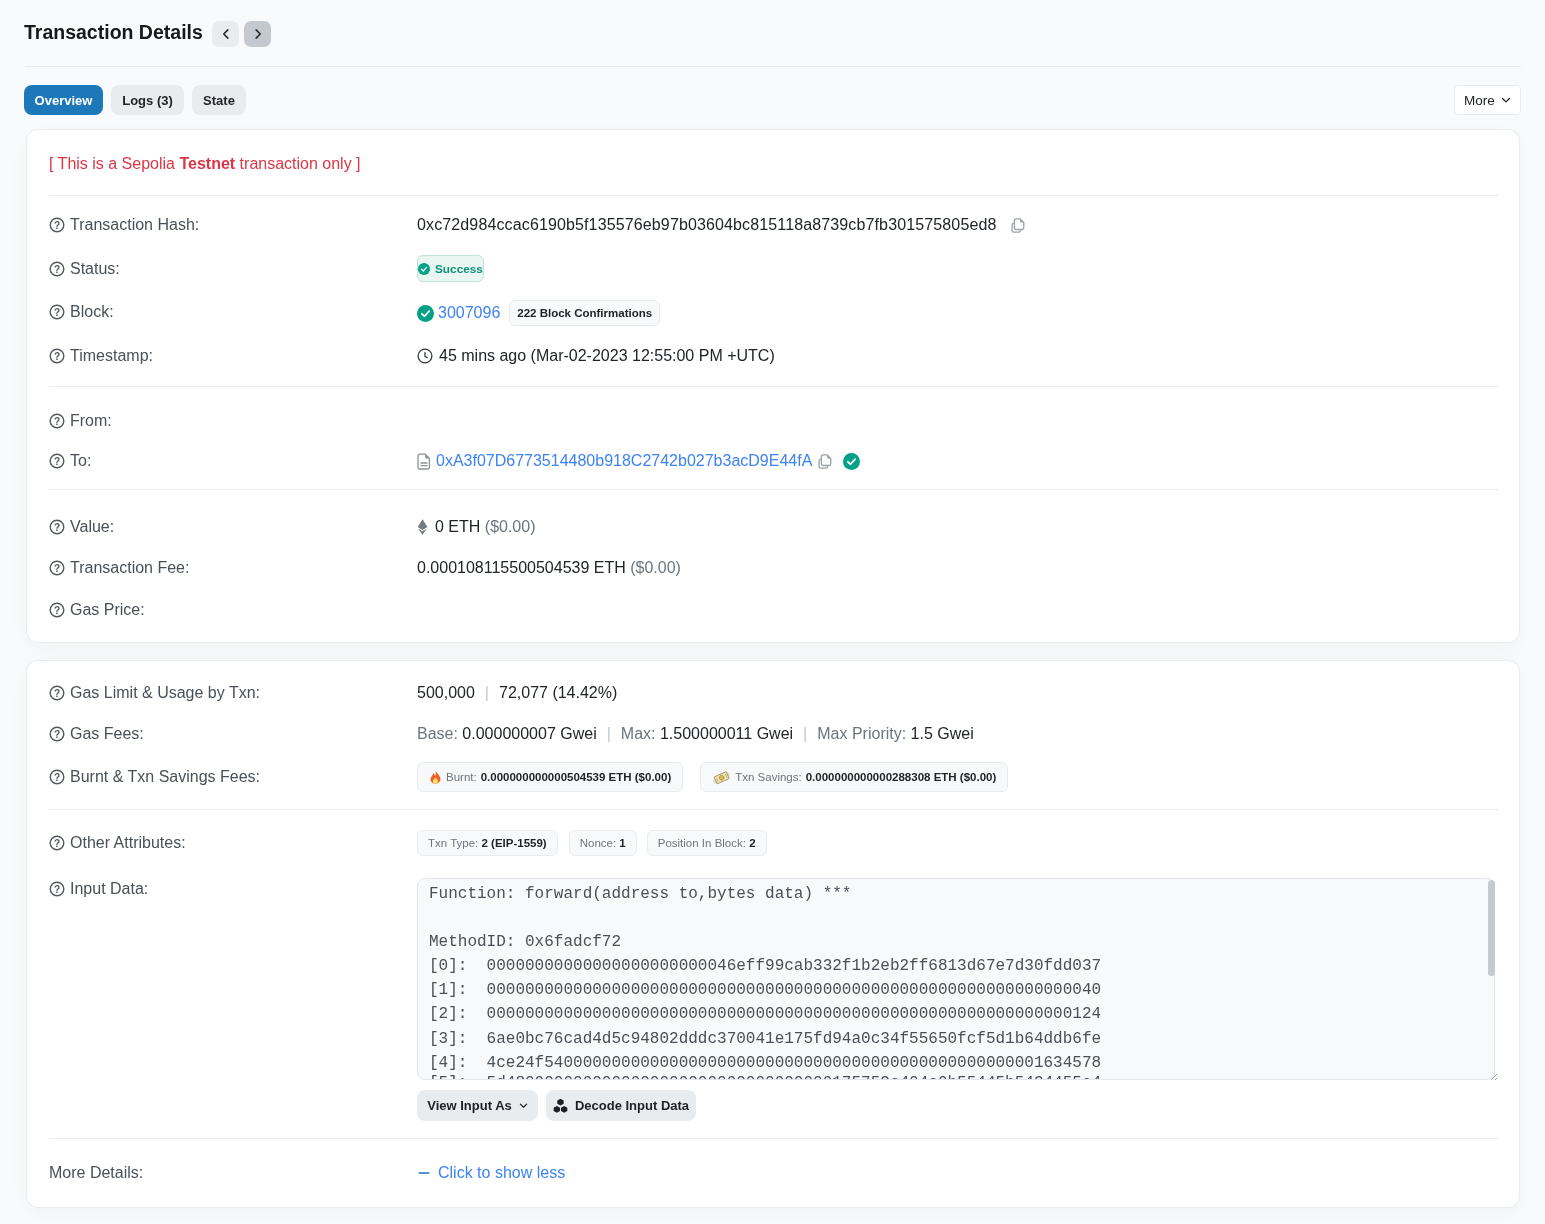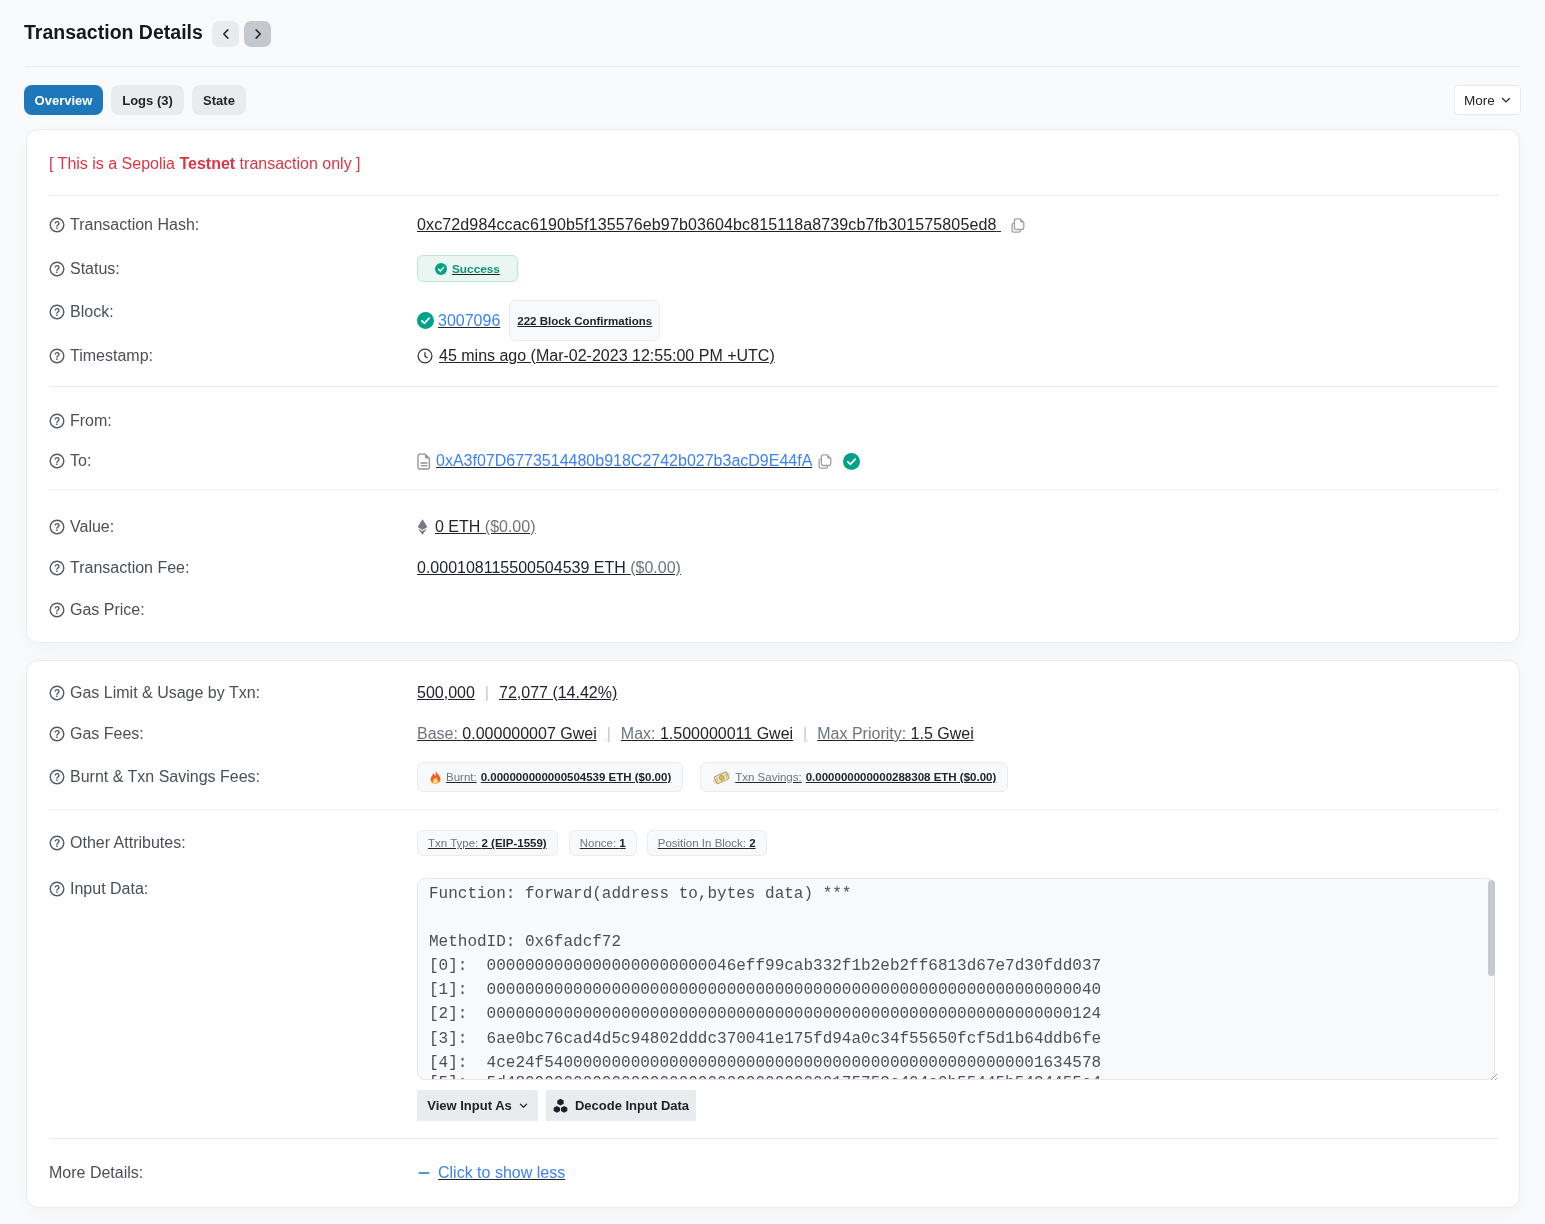--- a/index.html
+++ b/index.html
@@ -13,35 +13,35 @@
 .tab { position:absolute; top:85px; height:30px; border-radius:8px; font-size:13px; font-weight:bold; display:flex; align-items:center; justify-content:center; }
 .tab-ov { left:24px; width:79px; background:#1d78ba; color:#fff; }
 .tab-logs { left:111px; width:73px; background:#e9ecef; color:#21252a; }
 .tab-state { left:192px; width:54px; background:#e9ecef; color:#21252a; }
 .morebtn { position:absolute; left:1454px; top:85px; width:67px; height:30px; background:#fff; border:1px solid #e9ecef; border-radius:4px; display:flex; align-items:center; justify-content:center; gap:6px; font-size:13.5px; color:#21252a; }
 .card { position:absolute; left:26px; width:1494px; background:#fff; border:1px solid #e9ecef; border-radius:12px; box-shadow:0 6px 18px rgba(189,197,209,.12); }
 .card1 { top:129px; height:514px; }
 .card2 { top:660px; height:548px; }
 .row { position:absolute; left:22px; height:24px; line-height:24px; white-space:nowrap; }
 .row .lbl { position:absolute; left:0; top:0; display:flex; align-items:center; gap:5px; color:#495057; }
-.row .val { position:absolute; left:368px; top:0; display:flex; align-items:center;text-decoration:underline; }
+.row .val { position:absolute; left:368px; top:0; display:flex; align-items:center; }
 .divider { position:absolute; left:22px; width:1450px; border-top:1px solid #e9ecef; }
 .gray { color:#6c757d; }
 .link { color:#3b82f6; text-decoration:none; }
 .qi { flex:0 0 auto; }
 .warn { position:absolute; left:22px; top:22px; height:24px; line-height:24px; color:#dc3545; font-size:16px; }
 .badge-sm { display:inline-flex; align-items:center; height:25px; padding:0 10px; background:#f8f9fa; border:1px solid #e9ecef; border-radius:6px; font-size:11.5px; font-weight:bold; color:#21252a; }
 .badge-burn { display:inline-flex; align-items:center; height:30px; padding:0 11px; background:#f8f9fa; border:1px solid #e9ecef; border-radius:6px; font-size:11.5px; }
 .badge-burn .bl { color:#6c757d; margin:0 4px; }
 .badge-burn b { color:#21252a; }
-.success-badge { display:inline-flex; align-items:center; gap:5px; height:27px; padding:0 17px; background:#e9f6f2; border:1px solid #bfe4da; border-radius:6px; color:#0d9277; font-size:11.8px; font-weight:bold; }
+.success-badge { display:inline-flex; align-items:center; gap:5px; height:27px; padding:0 0; background:#e9f6f2; border:1px solid #bfe4da; border-radius:6px; color:#0d9277; font-size:11.8px; font-weight:bold; }
 .sep { color:#c2c8ce; padding:0 10px; }
 .ta { position:absolute; left:390px; top:217px; width:1078px; height:202px; background:#f8f9fa; border:1px solid #e3e6ea; border-radius:8px; overflow:hidden; font-family:"Liberation Mono", monospace; font-size:16px; line-height:24.1px; color:#495057; padding:3px 14px 0 11px; white-space:pre; }
 .sb-thumb { position:absolute; right:2px; top:2px; width:7px; height:96px; background:#c5cad0; border-radius:4px; }
-.btn-gray { position:absolute; top:429px; height:31px; background:#e9ecef; border-radius:0; display:flex; align-items:center; justify-content:center; gap:7px; font-size:13px; font-weight:600; color:#1d2127; }
+.btn-gray { position:absolute; top:429px; height:31px; background:#e9ecef; border-radius:8px; display:flex; align-items:center; justify-content:center; gap:7px; font-size:13px; font-weight:600; color:#1d2127; }
 </style>
 </head>
 <body>
 <div class="wrap">
   <div class="title">Transaction Details</div>
   <div class="navbtn nav-l">
       <svg width="12" height="12" viewBox="0 0 16 16">
         <path d="M10.5 2.5 L5 8 l5.5 5.5" fill="none" stroke="#212529" stroke-width="2" stroke-linecap="round" stroke-linejoin="round"></path>
       </svg>
     </div>
@@ -92,21 +92,21 @@
             <circle cx="8" cy="8" r="6.8" fill="none" stroke="#54595f" stroke-width="1.4"></circle>
             <text x="8" y="11.5" font-size="10.2" font-weight="bold" fill="#54595f" text-anchor="middle" font-family="Liberation Sans">?</text>
           </svg>Block:</div>
       <div class="val">
           <svg width="17" height="17" viewBox="0 0 16 16" style="margin-right:4px;">
             <circle cx="8" cy="8" r="8" fill="#00a186"></circle>
             <path d="M4.6 8.3 L7.1 10.6 L11.4 5.8" fill="none" stroke="#fff" stroke-width="1.7" stroke-linecap="round" stroke-linejoin="round"></path>
           </svg>
           <span class="link">3007096</span>
           <span style="width:9px"></span>
-          <span class="badge-sm" style="height:41px; padding:0 7px;">222 Block Confirmations</span>
+          <span class="badge-sm" style="height:26px; padding:0 7px;">222 Block Confirmations</span>
         </div>
     </div>
 
     <div class="row" style="top:214px; width:1450px;">
       <div class="lbl"><svg class="qi" width="16" height="16" viewBox="0 0 16 16">
             <circle cx="8" cy="8" r="6.8" fill="none" stroke="#54595f" stroke-width="1.4"></circle>
             <text x="8" y="11.5" font-size="10.2" font-weight="bold" fill="#54595f" text-anchor="middle" font-family="Liberation Sans">?</text>
           </svg>Timestamp:</div>
       <div class="val"><svg width="16" height="16" viewBox="0 0 16 16" style="margin-right:6px;">
             <circle cx="8" cy="8" r="6.9" fill="none" stroke="#343a40" stroke-width="1.3"></circle>

